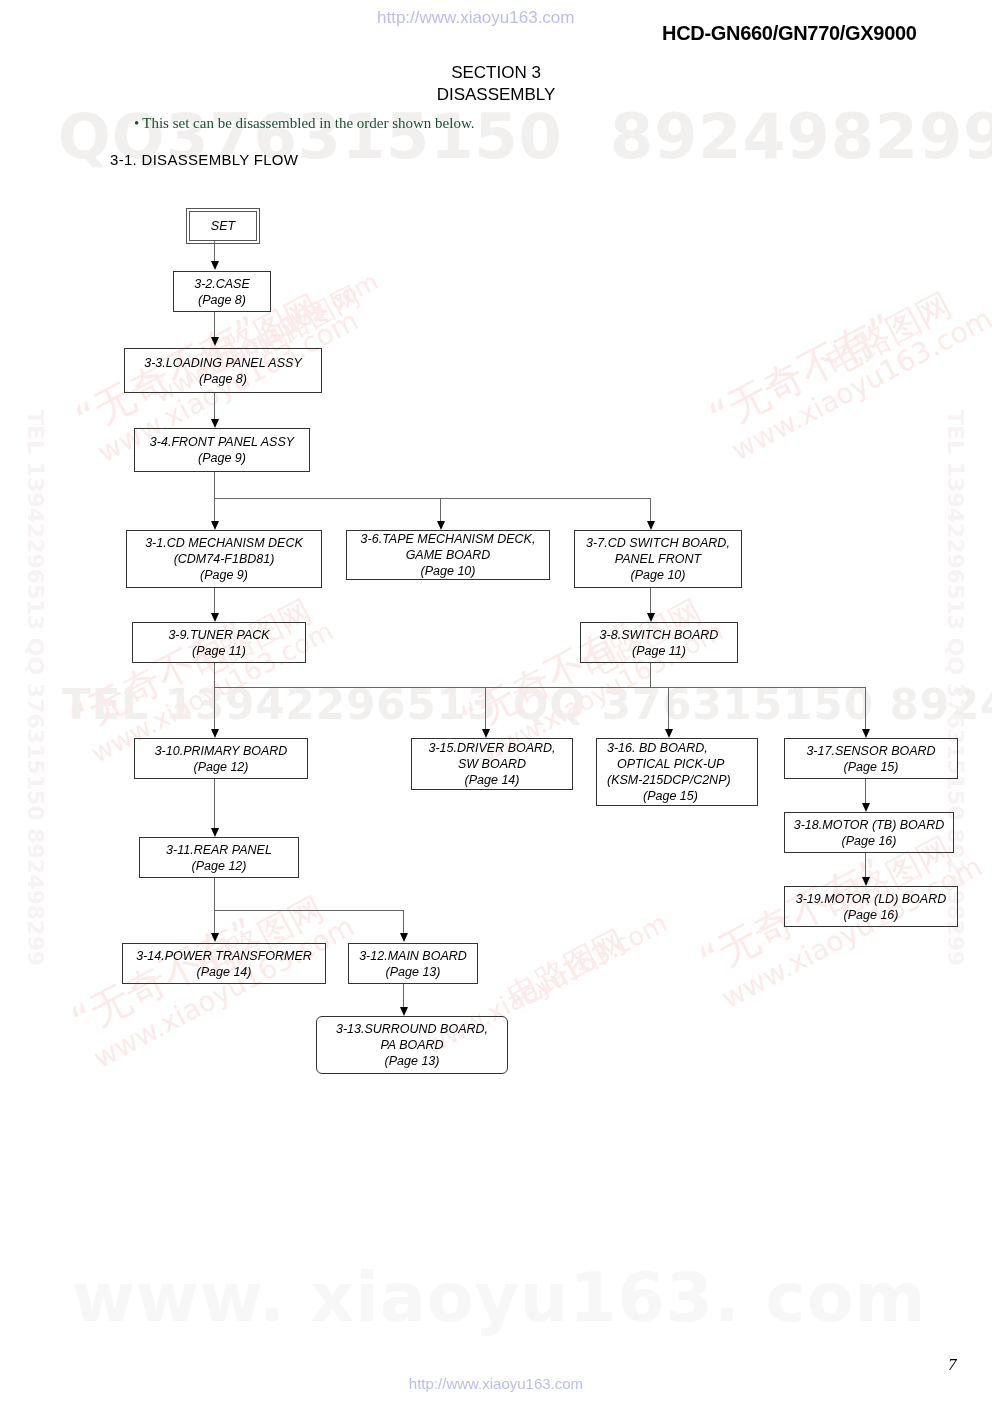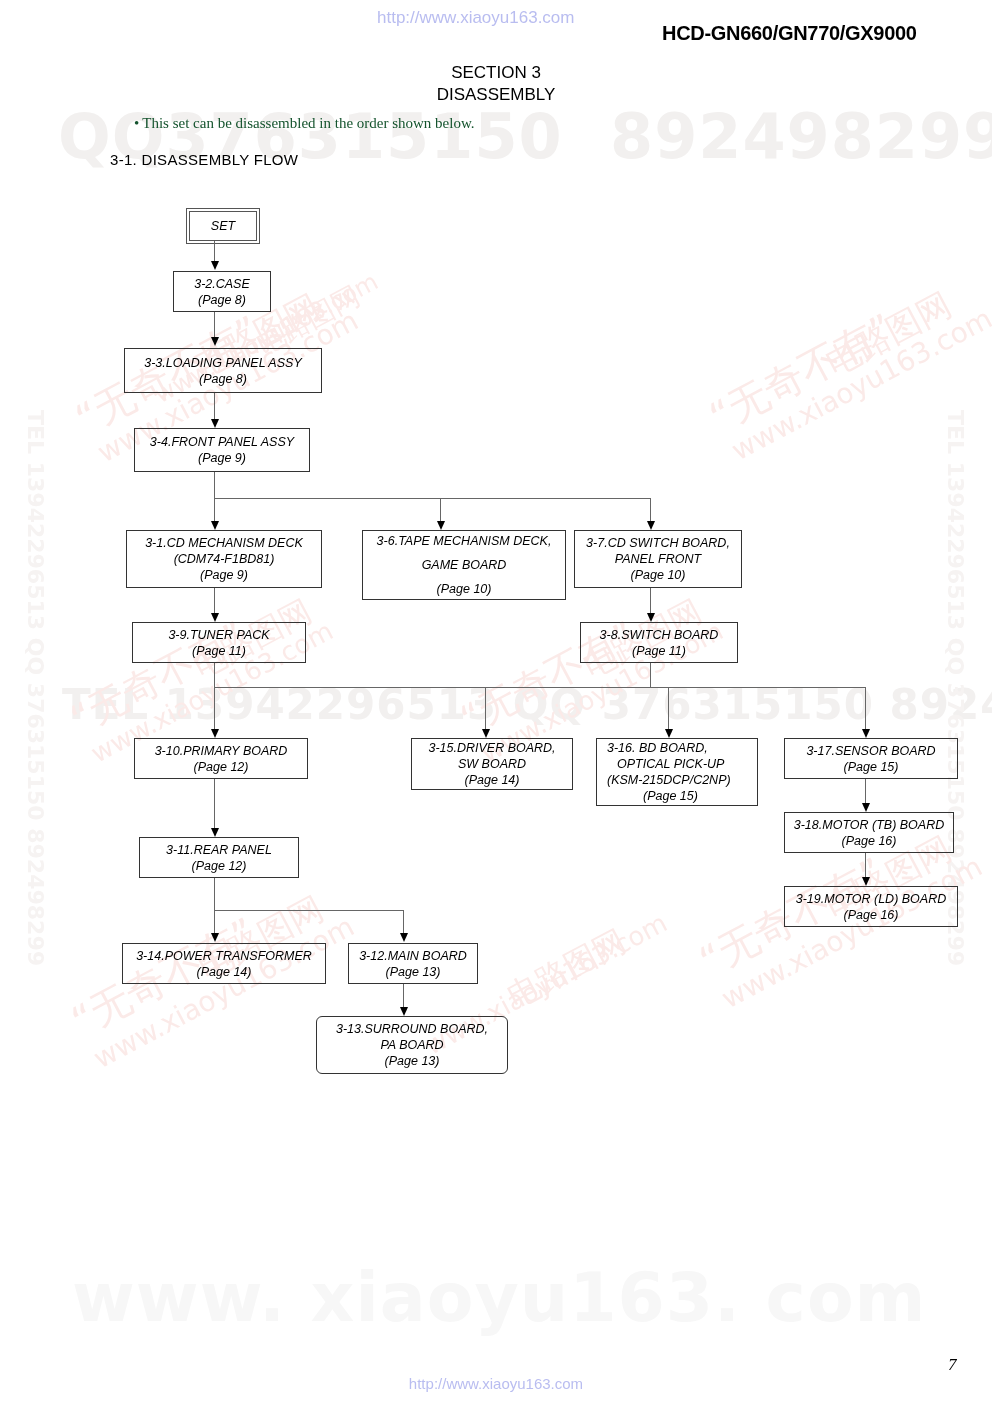--- a/index.html
+++ b/index.html
@@ -259,21 +259,21 @@
     <div class="arrow" style="left:437px; top:521px;"></div>
     <div class="vline" style="left:650px; top:498px; height:25px;"></div>
     <div class="arrow" style="left:647px; top:521px;"></div>
 
     <div class="fbox" style="left:118px; top:530px; width:196px; height:58px;">
       <span class="ln">3-1.CD MECHANISM DECK</span>
       <span class="ln">(CDM74-F1BD81)</span>
       <span class="ln">(Page 9)</span>
     </div>
 
-    <div class="fbox" style="left:354px; top:530px; width:204px; height:70px;justify-content:space-between;">
+    <div class="fbox" style="left:338px; top:530px; width:204px; height:50px;">
       <span class="ln">3-6.TAPE MECHANISM DECK,</span>
       <span class="ln">GAME BOARD</span>
       <span class="ln">(Page 10)</span>
     </div>
 
     <div class="fbox" style="left:566px; top:530px; width:168px; height:58px;">
       <span class="ln">3-7.CD SWITCH BOARD,</span>
       <span class="ln">PANEL FRONT</span>
       <span class="ln">(Page 10)</span>
     </div>

